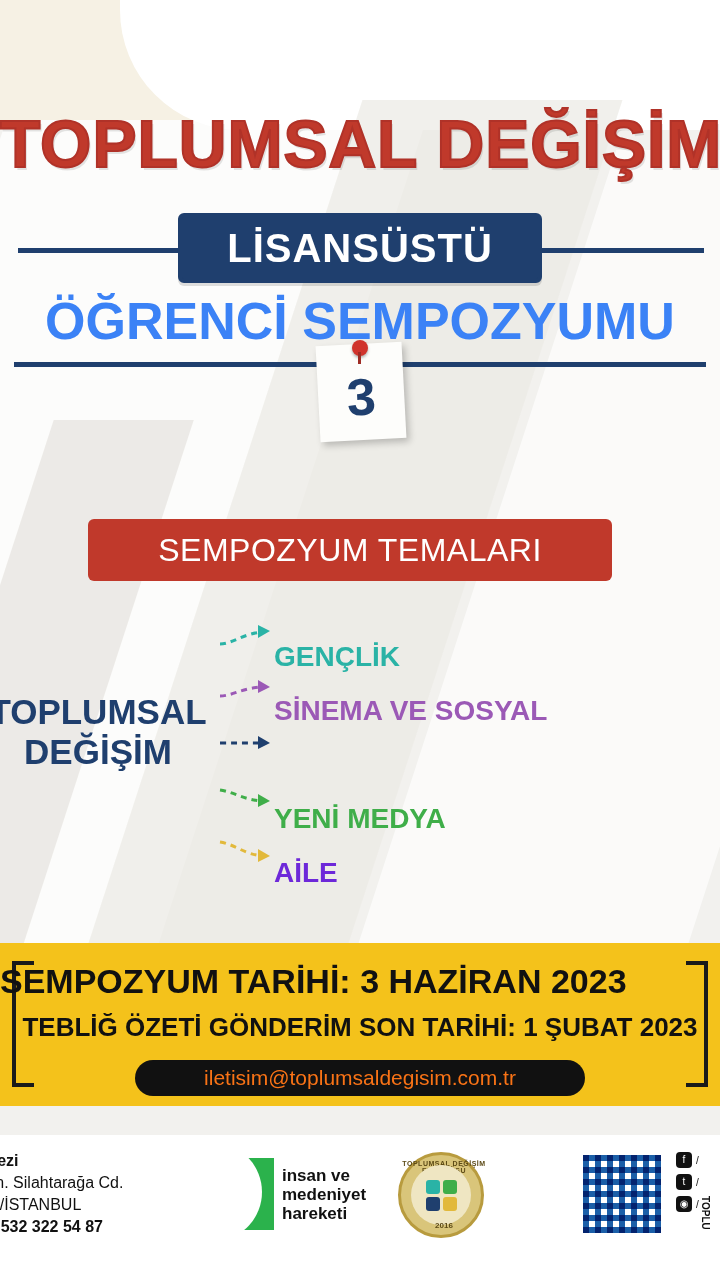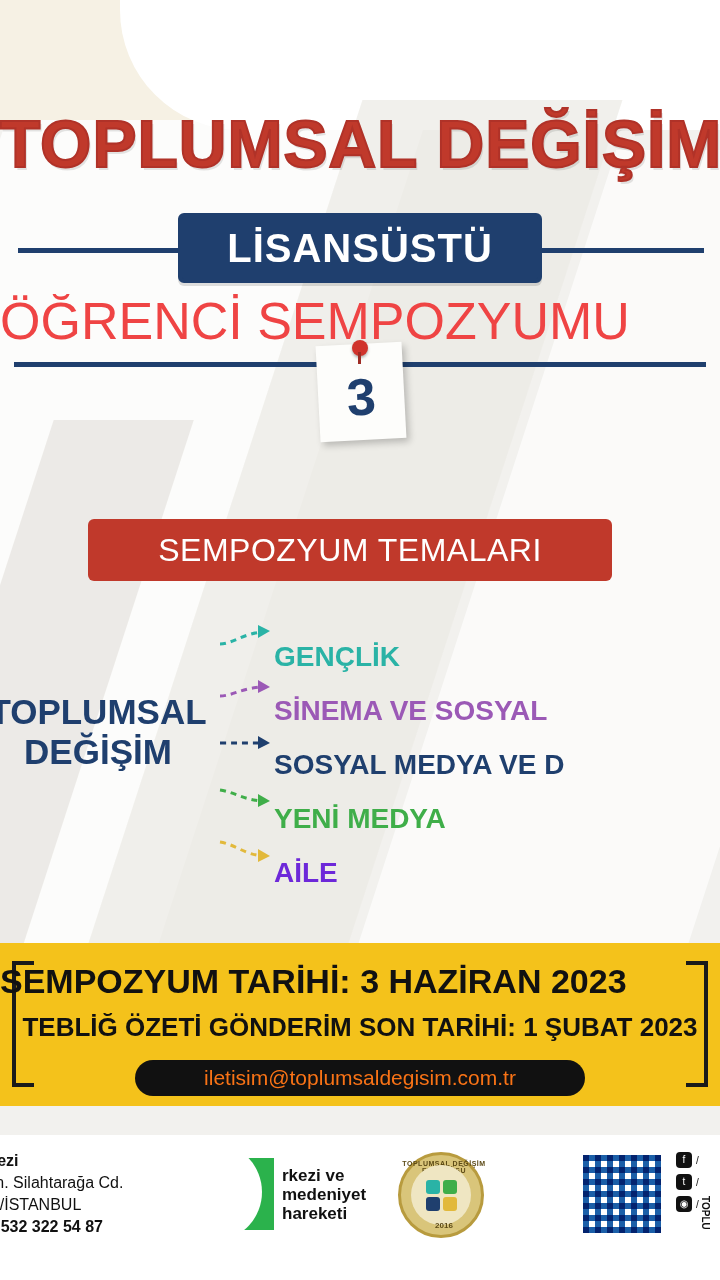--- a/index.html
+++ b/index.html
@@ -83,24 +83,24 @@
     border: 4px solid #1f3f6e;
     border-radius: 6px;
     display: flex; align-items: center; justify-content: center;
     color: #ffffff;
     font-size: 40px; font-weight: 900; letter-spacing: 1px;
     box-shadow: 0 3px 0 rgba(0,0,0,.12);
   }
 
   .title-sub {
     position: absolute; top: 292px; left: 0; width: 720px;
-    text-align: left;
+    text-align: center;
     font-size: 52px; line-height: 58px;
-    font-weight: 400;
-    color: #ef4444;
+    font-weight: 700;
+    color: #3b82f6;
     white-space: nowrap;
     letter-spacing: 0px;
   }
 
   .rule-under {
     position: absolute; top: 362px; left: 14px; width: 692px; height: 5px;
     background: #1f3f6e;
   }
 
   
@@ -362,21 +362,20 @@
     <span class="theme-label">SİNEMA VE SOSYAL</span>
   </div>
 
   <div class="theme-row t2">
     <span class="arrow">
       <svg width="56" height="26" viewBox="0 0 56 26">
         <path d="M2 13 C16 13 28 13 44 13" stroke="#1f3f6e" stroke-width="3" fill="none" stroke-dasharray="6 5"></path>
         <path d="M40 6 L52 13 L40 19 Z" fill="#1f3f6e"></path>
       </svg>
     </span>
-    <span class="theme-label">SOSYAL MEDYA VE D</span>
   </div>
 
   <div class="theme-row t3">
     <span class="arrow">
       <svg width="56" height="26" viewBox="0 0 56 26">
         <path d="M2 6 C16 8 26 16 44 17" stroke="#3fae49" stroke-width="3" fill="none" stroke-dasharray="6 5"></path>
         <path d="M40 10 L52 17 L40 23 Z" fill="#3fae49"></path>
       </svg>
     </span>
     <span class="theme-label">YENİ MEDYA</span>
@@ -411,21 +410,21 @@
   <div>Mh. Silahtarağa Cd.</div>
   <div>an/İSTANBUL</div>
   <div class="b">- 0532 322 54 87</div>
 </div>
 
 <div class="logo-imh">
   <div class="green">
     <span class="star">★</span>
   </div>
   <div class="txt">
-    <span>rkezi ve</span>
+    <span>insan ve</span>
     <span>medeniyet</span>
     <span>hareketi</span>
   </div>
 </div>
 
 <div class="seal">
   <div class="seal-text-top">TOPLUMSAL  DEĞİŞİM  ENSTİTÜSÜ</div>
   <div class="seal-inner">
     <div class="hexes">
       <span class="hx" style="background:#2ab3a6"></span>

